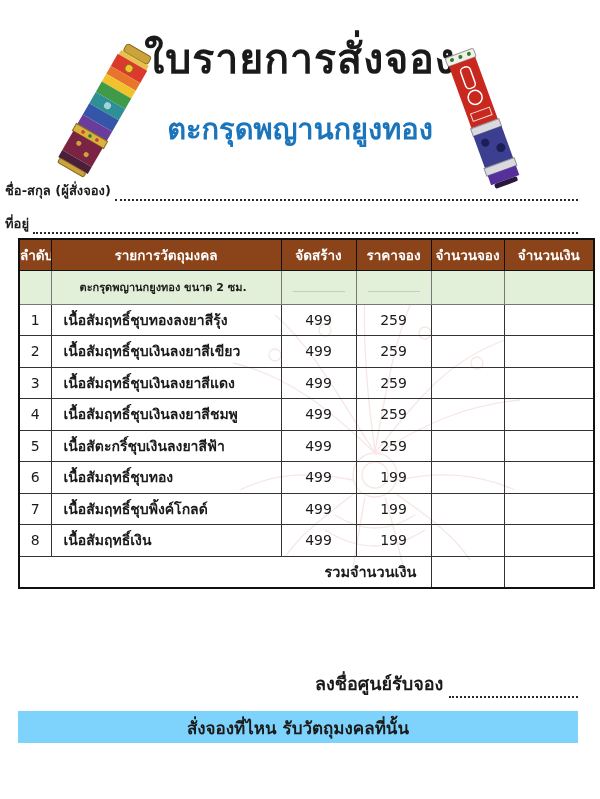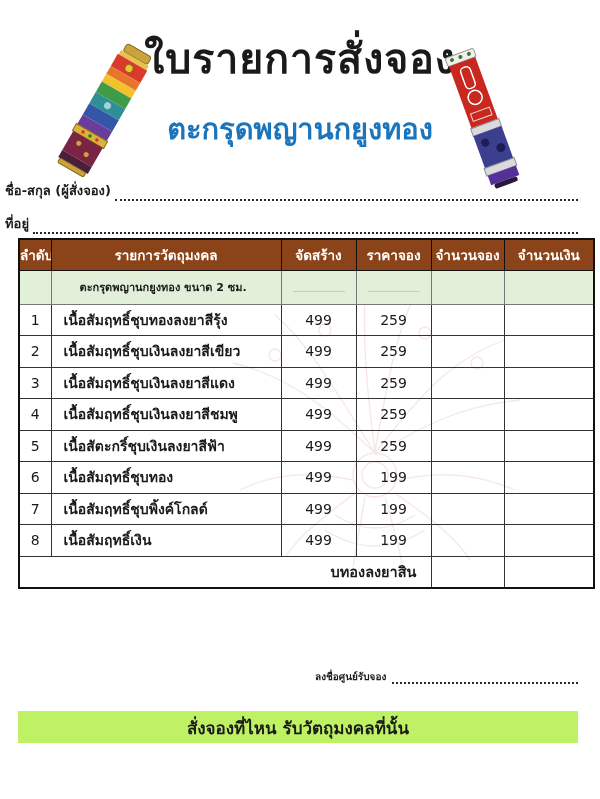--- a/index.html
+++ b/index.html
@@ -40,25 +40,25 @@
   tr.r-item { height:31.5px; }
   td.c-no, td.c-made, td.c-price { text-align:center; }
   td.c-name { padding-left:12px; font-weight:600; font-size:14px; }
   tr.r-total { height:32px; }
   td.total-cell { background:#c7e8f7; text-align:right; font-weight:bold;
     font-size:14.5px; padding-right:14px; }
   .faintline { display:inline-block; width:52px; border-bottom:1.5px solid #c5ccc2; }
   .secline-wrap { text-align:center; }
 
   .sign-row { position:absolute; left:315px; top:669px; width:263px; display:flex;
-    align-items:flex-end; font-size:10px; font-weight:bold; }
+    align-items:flex-end; font-size:18px; font-weight:bold; }
   .sign-row .dots { flex:1; border-bottom:2px dotted #2a2a2a; height:13px; margin-left:6px; }
 
   .footer-banner { position:absolute; left:18px; top:711px; width:560px; height:32px;
-    background:#bef264; display:flex; align-items:center; justify-content:center;
+    background:#7dd3fc; display:flex; align-items:center; justify-content:center;
     font-size:17px; font-weight:bold; }
 </style>
 </head>
 <body>
 
 <div class="page">
 
   <svg class="watermark" width="320" height="290" viewBox="0 0 320 290" fill="none" stroke="#e0a79c" stroke-width="1.3">
     <g opacity="0.55">
       <circle cx="160" cy="190" r="22"></circle>
@@ -224,21 +224,21 @@
     <tr class="r-item">
       <td class="c-no">8</td>
       <td class="c-name">เนื้อสัมฤทธิ์เงิน</td>
       <td class="c-made">499</td>
       <td class="c-price">199</td>
       <td></td>
       <td></td>
     </tr>
 
     <tr class="r-total">
-      <td class="total-cell" colspan="4">บทองลงยาสิน</td>
+      <td class="total-cell" colspan="4">รวมจำนวนเงิน</td>
       <td></td>
       <td></td>
     </tr>
   </tbody>
     </table>
 
   <div class="sign-row">
     <span>ลงชื่อศูนย์รับจอง</span>
     <span class="dots"></span>
   </div>

